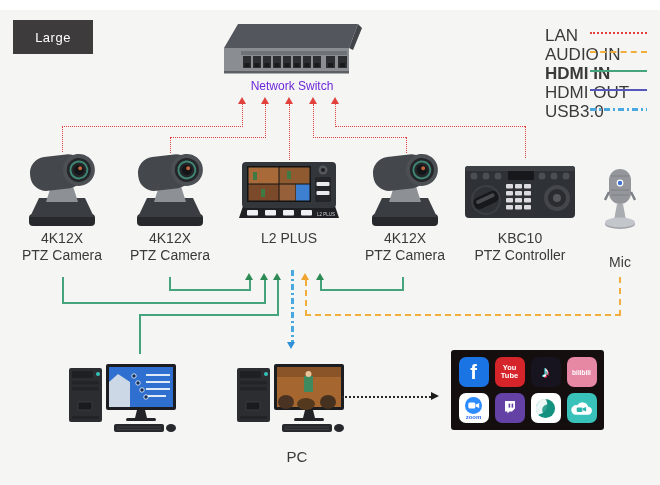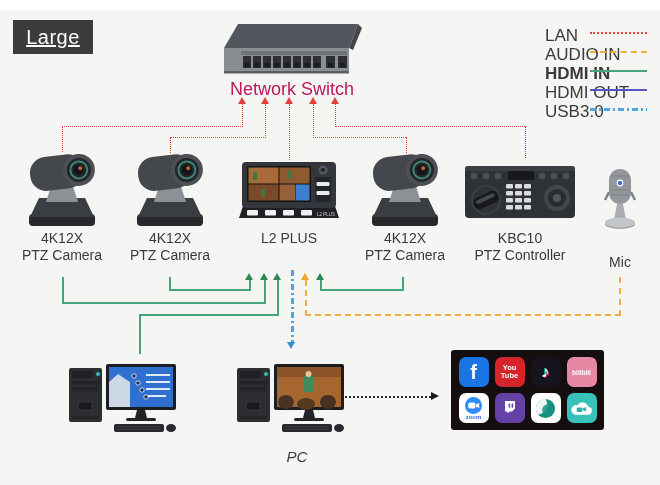--- a/index.html
+++ b/index.html
@@ -1,33 +1,33 @@
 <!DOCTYPE html>
 <html><head>
 <meta charset="utf-8">
 <style>
   html,body{margin:0;padding:0;background:#e9e9e9;}
   .canvas{position:relative;width:660px;height:485px;background:#f5f6f4;overflow:hidden;
           font-family:"Liberation Sans",sans-serif;color:#3a3a3a;}
   .topstrip{position:absolute;left:0;top:0;width:660px;height:10px;background:#ffffff;}
   .badge{position:absolute;left:13px;top:20px;width:80px;height:34px;background:#3d3b3c;
-         color:#fff;font-size:20px;display:flex;align-items:center;justify-content:center;letter-spacing:.5px;text-decoration:underline;}
+         color:#fff;font-size:13px;display:flex;align-items:center;justify-content:center;letter-spacing:.5px;}
   
   .legend{position:absolute;left:541px;top:22px;width:112px;}
   .lg-row{position:absolute;left:0;height:14px;width:112px;}
   .lg-label{position:absolute;left:4px;top:0;font-size:17px;color:#3a3a3a;white-space:nowrap;}
   .lg-line{position:absolute;left:49px;top:6px;width:57px;height:0;}
   .lg-dotted{border-top:2px dotted;}
   .lg-dashed{border-top:2px dashed;}
   .lg-solid{border-top:2px solid;}
   .lg-dashdot{height:2.5px;border:none;background:repeating-linear-gradient(90deg,#49a8e0 0 6px,transparent 6px 9px,#49a8e0 9px 11px,transparent 11px 14px);}
   
   .dev-label{position:absolute;width:124px;text-align:center;font-size:14px;line-height:17px;color:#3a3a3a;}
   .b-label{position:absolute;text-align:center;font-size:15px;color:#3a3a3a;}
-  .ns-label{position:absolute;left:221px;top:79px;width:142px;text-align:center;font-size:18px;color:#be185d;}
+  .ns-label{position:absolute;left:221px;top:79px;width:142px;text-align:center;font-size:12px;color:#6d28d9;}
   .stream-label{position:absolute;left:340px;top:375px;width:100px;text-align:center;font-size:15px;color:#3a3a3a;}
   
   .ln{position:absolute;}
   .red-h{border-top:1.5px dotted #e2403c;height:0;}
   .red-v{border-left:1.5px dotted #e2403c;width:0;}
   .green-h{border-top:2px solid #46a47c;height:0;}
   .green-v{border-left:2px solid #46a47c;width:0;}
   .yellow-h{border-top:2px dashed #f2ae3c;height:0;}
   .yellow-v{border-left:2px dashed #f2ae3c;width:0;}
   .cyan-v{width:2.5px;background:repeating-linear-gradient(180deg,#49a8e0 0 6px,transparent 6px 9px,#49a8e0 9px 11px,transparent 11px 14px);}
@@ -341,21 +341,21 @@
     <circle cx="76.5" cy="10" r="3" fill="#e8c49a"></circle>
     <ellipse cx="54" cy="38" rx="8" ry="7" fill="#4a3322"></ellipse>
     <ellipse cx="74" cy="40" rx="9" ry="6" fill="#54391f"></ellipse>
     <ellipse cx="96" cy="38" rx="8" ry="7" fill="#46301f"></ellipse>
     <polygon points="73,46 81,46 83,54 71,54" fill="#222428"></polygon>
     <rect x="62" y="54" width="30" height="3" rx="1.5" fill="#222428"></rect>
     <rect x="50" y="60" width="50" height="8" rx="2" fill="#26282c"></rect>
     <path d="M53 63 H97 M53 65.5 H97" stroke="#3a3d41" stroke-width="1"></path>
     <ellipse cx="107" cy="64" rx="5" ry="4" fill="#26282c"></ellipse>
   </svg>
-  <div class="b-label" style="left:237px;top:448px;width:120px;font-style:italic;">PC</div>
+  <div class="b-label" style="left:237px;top:448px;width:120px;">PC</div>
 
   <div class="ln stream-h" style="left:342px;top:396px;width:89px;"></div>
   <div class="arrow rightA" style="left:431px;top:392px;"></div>
 
   <div class="platform-box">
     <div class="app app-fb">f</div>
     <div class="app app-yt">
       <div>You</div>
       <div>Tube</div>
     </div>

